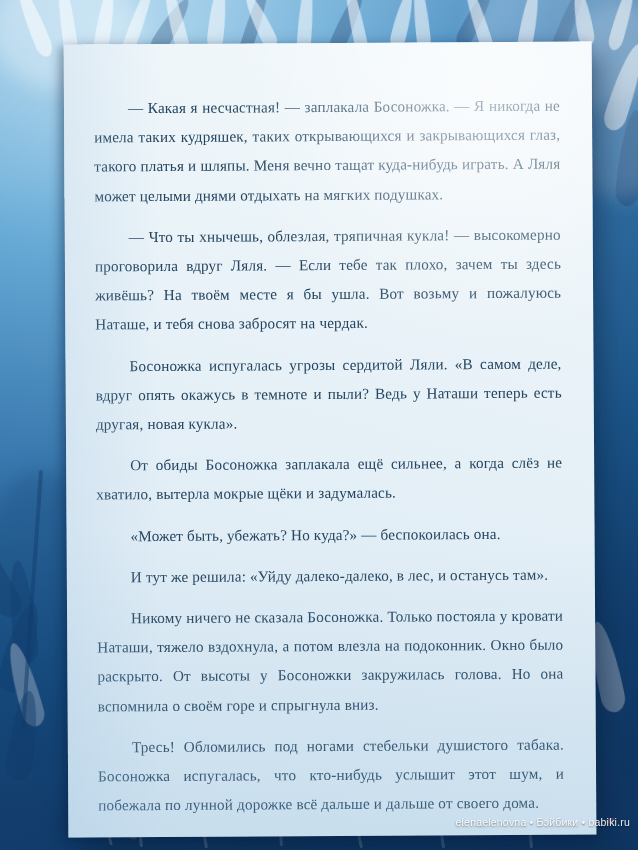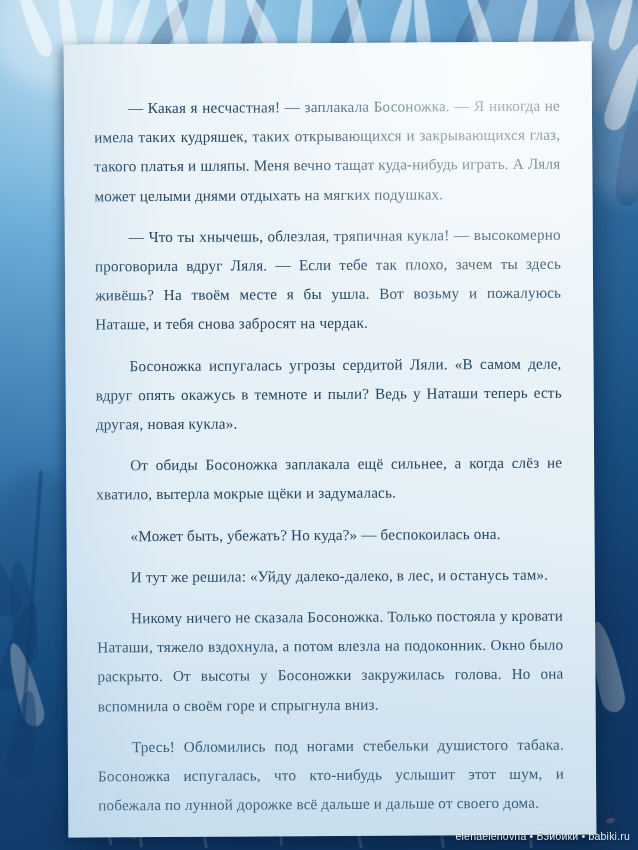--- a/index.html
+++ b/index.html
@@ -95,21 +95,21 @@
   }
   #text-block p {
     margin: 0 0 12px 0;
     text-indent: 34px;
   }
 
   
   #watermark {
     position: absolute;
     right: 8px;
-    bottom: 8px;
+    bottom: 22px;
     font-family: "Liberation Sans", sans-serif;
     font-size: 10.5px;
     color: rgba(255,255,255,0.92);
     letter-spacing: 0.2px;
     text-shadow: 0 1px 2px rgba(0,0,0,0.45);
     white-space: nowrap;
   }
 
   
   .frond {

